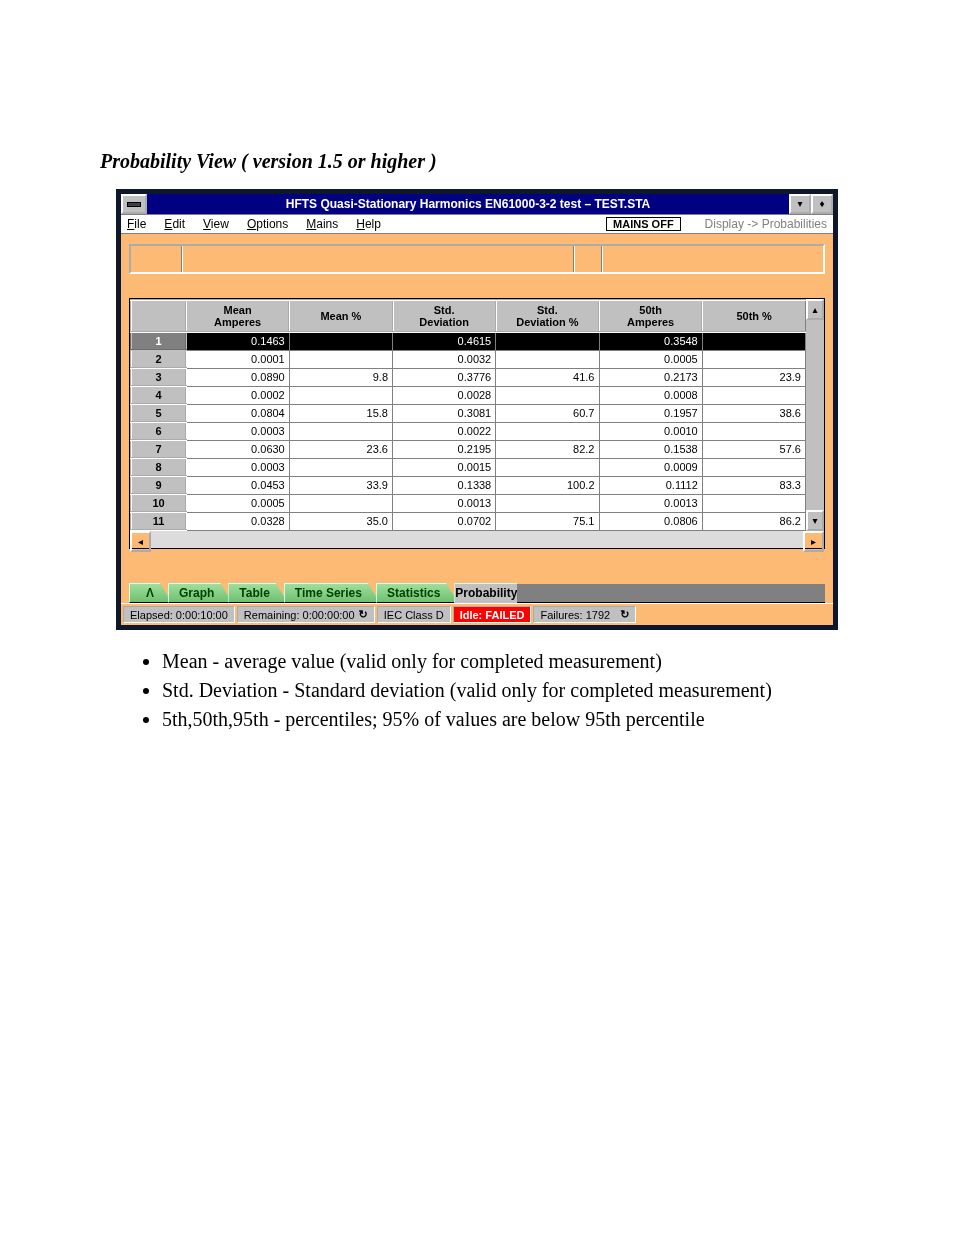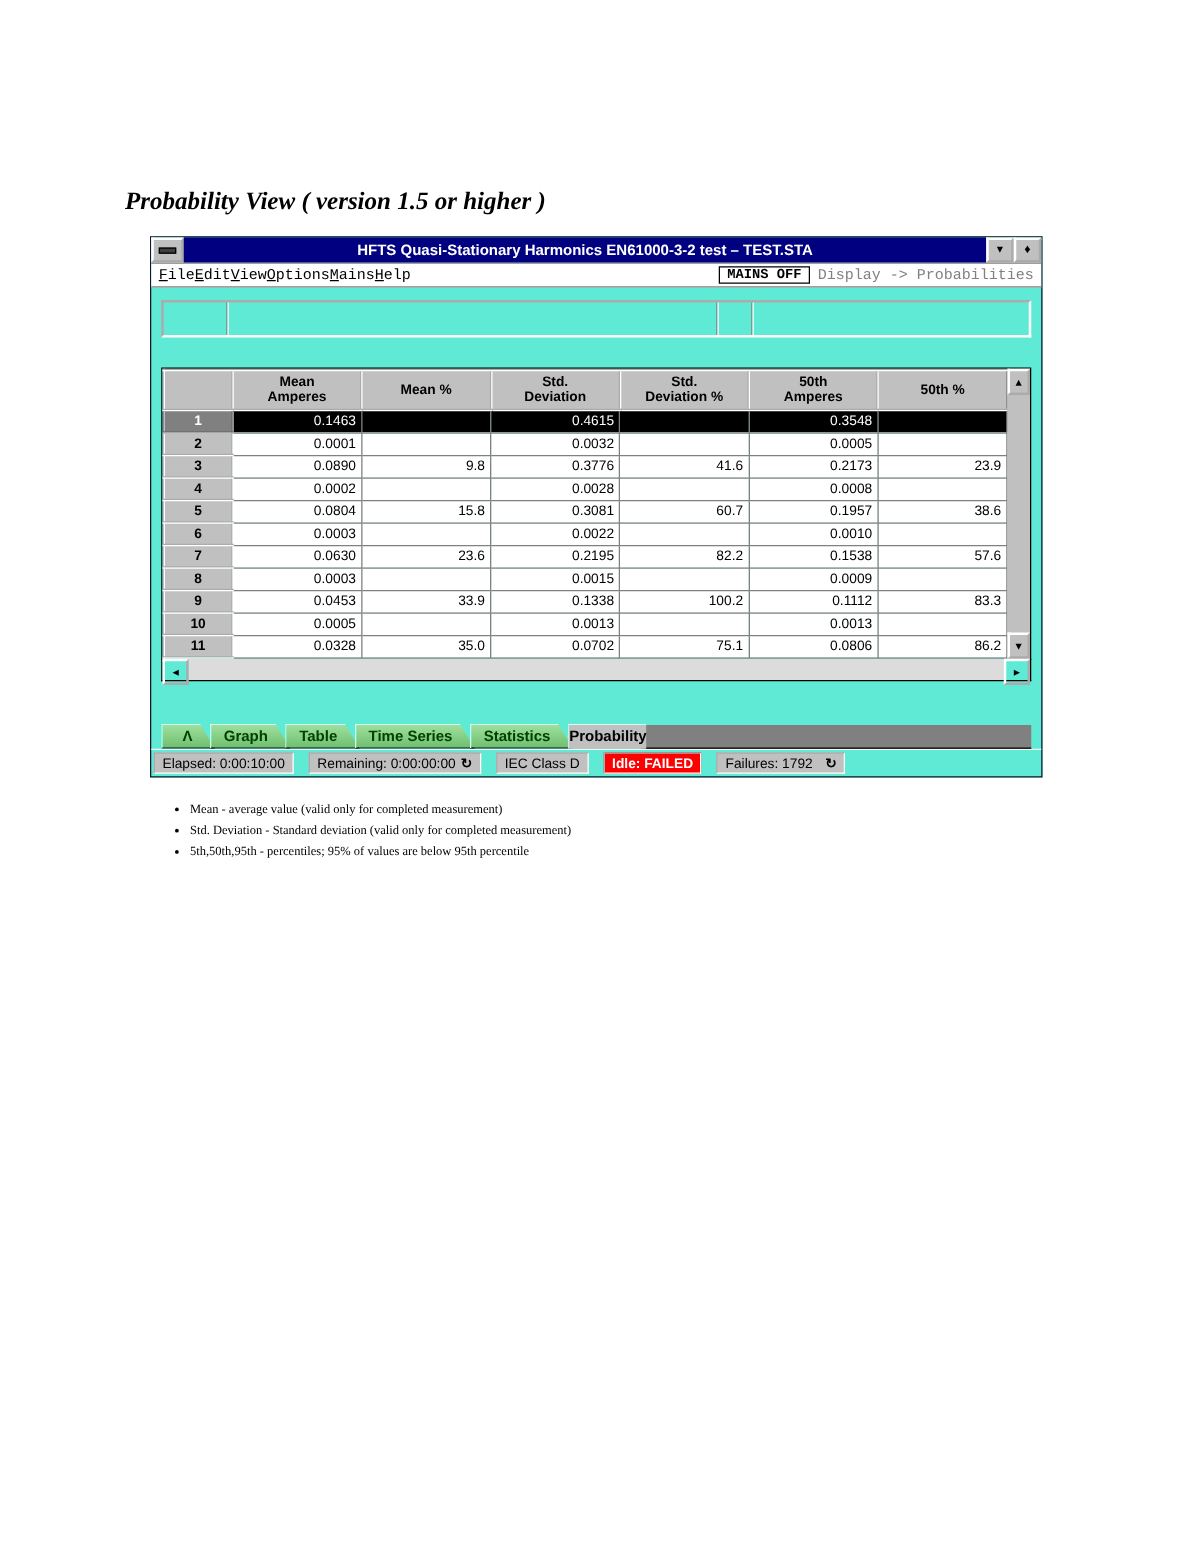--- a/index.html
+++ b/index.html
@@ -20,22 +20,22 @@
     font-size: 14px;
   }
   .doc-header table { width:100%; border-collapse:collapse; }
   .doc-header td:last-child { text-align:right; }
   .section-title { font-style: italic; font-weight: bold; font-size: 20px; margin: 10px 0 16px 0; }
 
   
   .window {
     width: 712px;
     margin: 10px auto 20px auto;
-    background: #5eead4;
-    border: 1px solid #0f172a;
+    background: #fdba74;
+    border: 5px solid #0f172a;
     font-family: Arial, sans-serif;
     font-size: 12px;
   }
   .titlebar {
     display:flex;
     align-items:stretch;
     height:20px;
   }
   .sysbox {
     width:22px; background:#c0c0c0;
@@ -57,24 +57,24 @@
     width:18px; background:#c0c0c0;
     border:2px outset #fff;
     display:flex; align-items:center; justify-content:center;
     font-size:10px; line-height:1;
   }
 
   .menubar {
     display:flex; align-items:center;
     background:#fff;
     padding:2px 6px;
+    gap:18px;
     border-top:1px solid #808080;
     border-bottom:1px solid #808080;
     font-size:12px;
-    font-family:Liberation Mono, monospace;
   }
   .menubar .mi u { text-decoration: underline; }
   .mains-off {
     margin-left:auto;
     border:1px solid #000;
     padding:0 6px;
     font-weight:bold;
     font-size:11px;
     background:#fff;
   }
@@ -167,36 +167,36 @@
     padding:2px 0;
   }
   .tab.first { padding-left:16px; }
   .tabs-fill { flex:1; border-bottom:1px solid #000; background:#808080; height:18px;}
 
   
   .statusbar {
     display:flex;
     border-top:1px solid #fff;
     padding:2px;
-    gap:12px;
+    gap:2px;
     font-size:11px;
   }
   .statusbar .cell {
     border:1px inset #fff;
     padding:1px 6px;
     display:flex; align-items:center;
     gap:4px;
     background:#c0c0c0;
   }
   .statusbar .fail { background:#ff0000; color:#fff; font-weight:bold; }
   .refresh-icon::before { content:"↻"; font-weight:bold;}
 
   
   ul.bullets { margin:12px 0 0 50px; padding:0; }
-  ul.bullets li { margin:6px 2px; font-size:10px;}
+  ul.bullets li { margin:6px 12px; font-size:20px;}
   .footer {
     position:relative;
     margin-top:290px;
     border-top:1px solid #000;
     padding-top:4px;
     font-size:13px;
   }
   .footer table{width:100%;}
   .footer td:nth-child(2){text-align:center;}
   .footer td:nth-child(3){text-align:right;}

